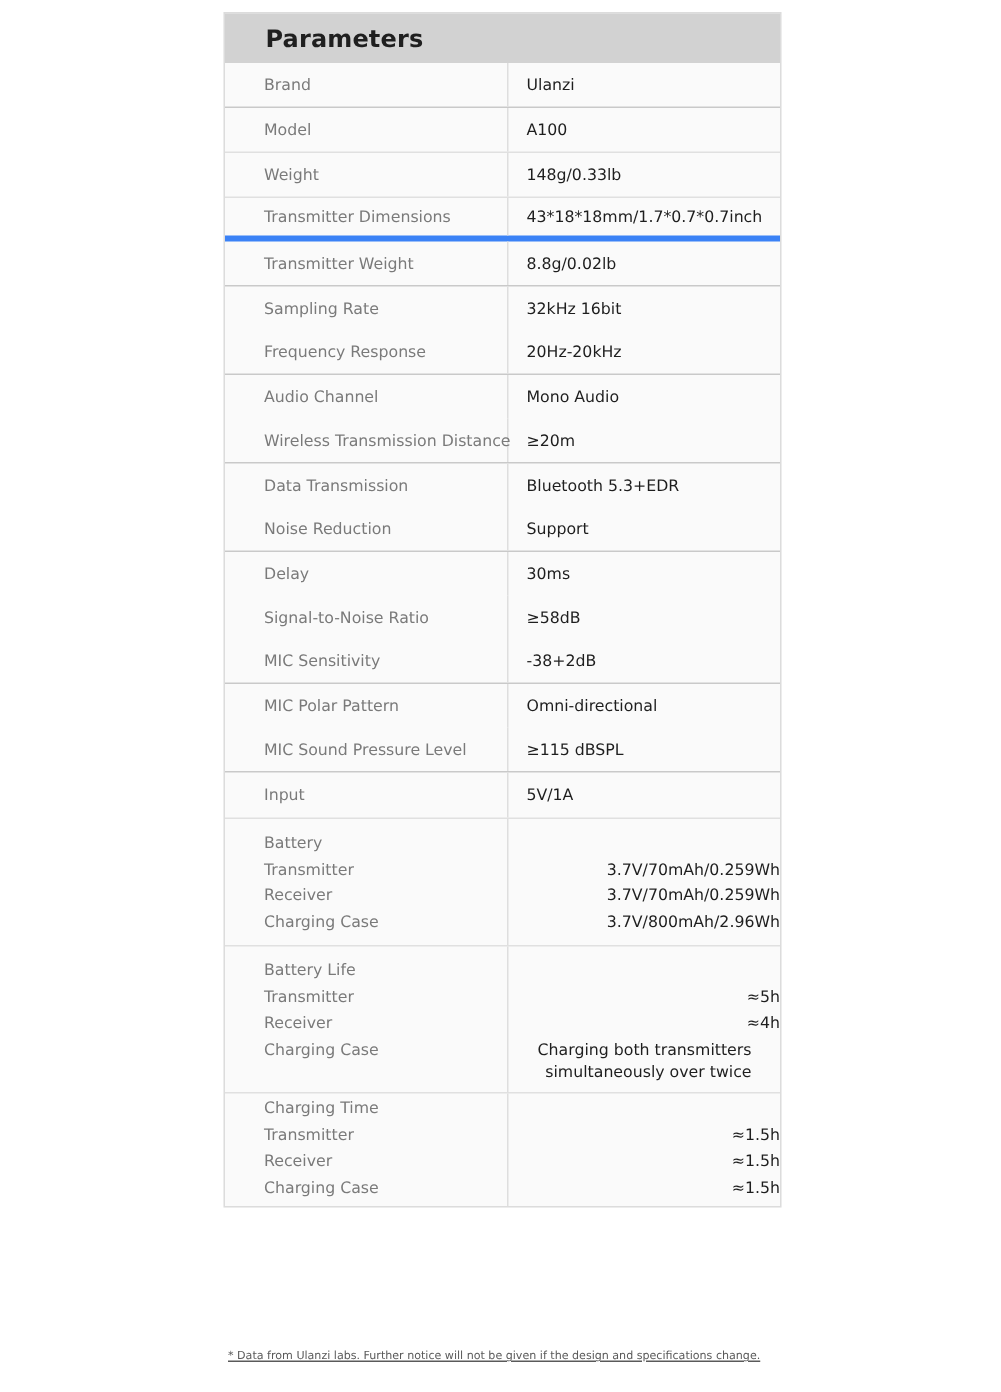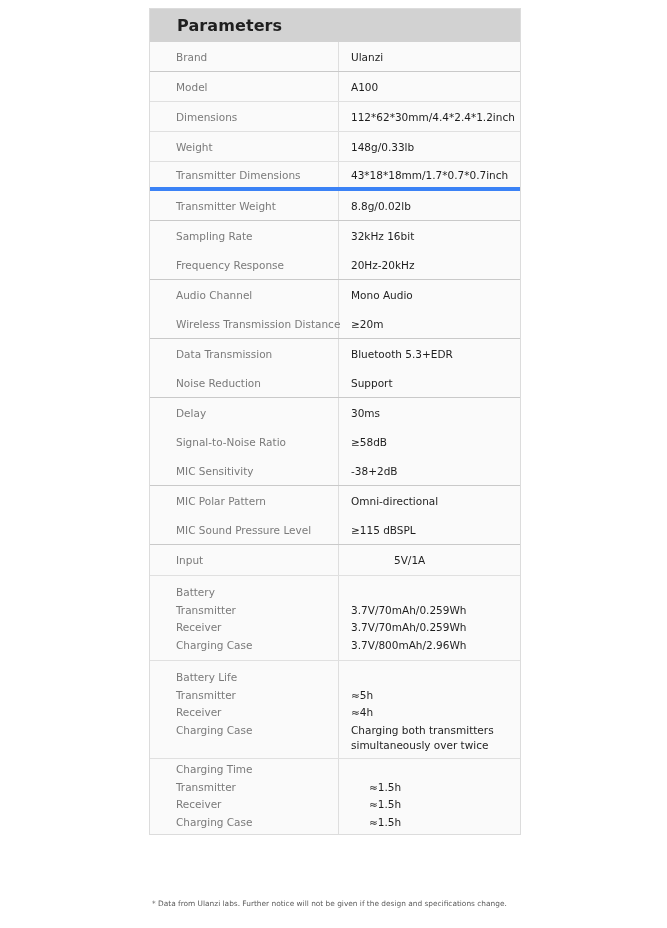--- a/index.html
+++ b/index.html
@@ -86,20 +86,21 @@
       display: block;
       align-items: initial;
     }
     .multi .cell-label {
       padding-top: 8px;
       padding-bottom: 8px;
     }
     .multi .cell-value {
       padding-top: 8px;
       padding-bottom: 8px;
+      text-align: right;
     }
     .line {
       height: 17.5px;
       line-height: 17.5px;
       font-size: 10.5px;
       white-space: nowrap;
     }
     .line.empty {
       height: 17.5px;
     }
@@ -111,20 +112,21 @@
       padding-top: 1px;
     }
     .footnote {
       position: absolute;
       left: 152px;
       top: 899px;
       width: 364px;
       font-size: 7.4px;
       color: #5a5a5a;
       white-space: nowrap;
+      text-decoration: underline;
     }
   </style>
 </head>
 <body>
 
 <div class="spec-table">
   <div class="spec-header">
     <span class="spec-header-title">Parameters</span>
   </div>
 
@@ -135,26 +137,20 @@
     </div>
   </div>
 
   <div class="group" style="border-bottom-color:#e0e0e0;">
     <div class="row">
       <div class="cell-label">Model</div>
       <div class="cell-value">A100</div>
     </div>
   </div>
 
-  <div class="group" style="border-bottom-color:#e0e0e0;">
-    <div class="row">
-      <div class="cell-label">Dimensions</div>
-      <div class="cell-value">112*62*30mm/4.4*2.4*1.2inch</div>
-    </div>
-  </div>
 
   <div class="group" style="border-bottom-color:#e0e0e0;">
     <div class="row">
       <div class="cell-label">Weight</div>
       <div class="cell-value">148g/0.33lb</div>
     </div>
   </div>
 
   <div class="group">
     <div class="row split">
@@ -221,21 +217,21 @@
       <div class="cell-label">MIC Polar Pattern</div>
       <div class="cell-value">Omni-directional</div>
     </div>
     <div class="row">
       <div class="cell-label">MIC Sound Pressure Level</div>
       <div class="cell-value">≥115 dBSPL</div>
     </div>
   </div>
 
   <div class="group" style="border-bottom-color:#e0e0e0;">
-    <div class="row" style="height:30px;gap:43px;">
+    <div class="row" style="height:30px;">
       <div class="cell-label">Input</div>
       <div class="cell-value">5V/1A</div>
     </div>
   </div>
 
   <div class="group multi" style="height:85px; border-bottom-color:#e0e0e0;">
     <div class="cell-label">
       <div class="line">Battery</div>
       <div class="line">Transmitter</div>
       <div class="line">Receiver</div>

